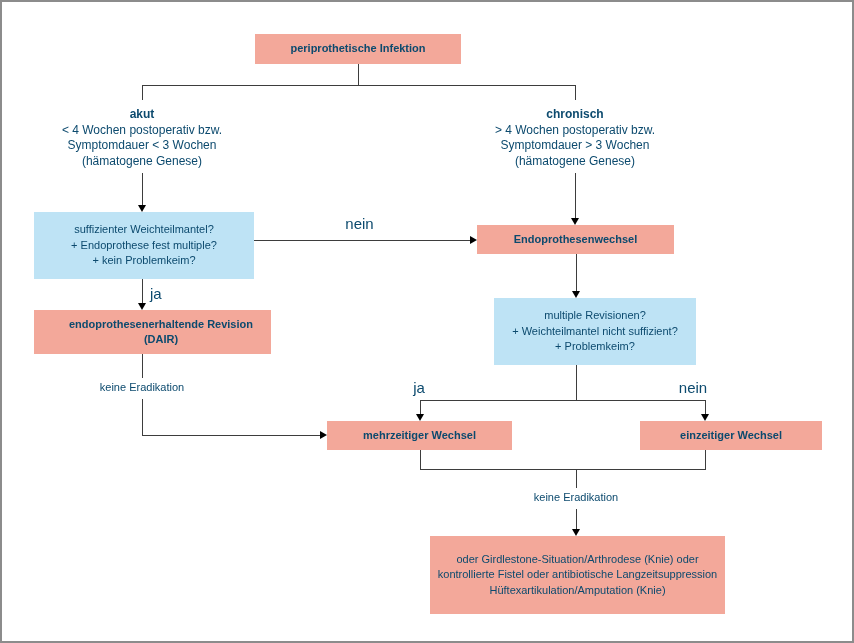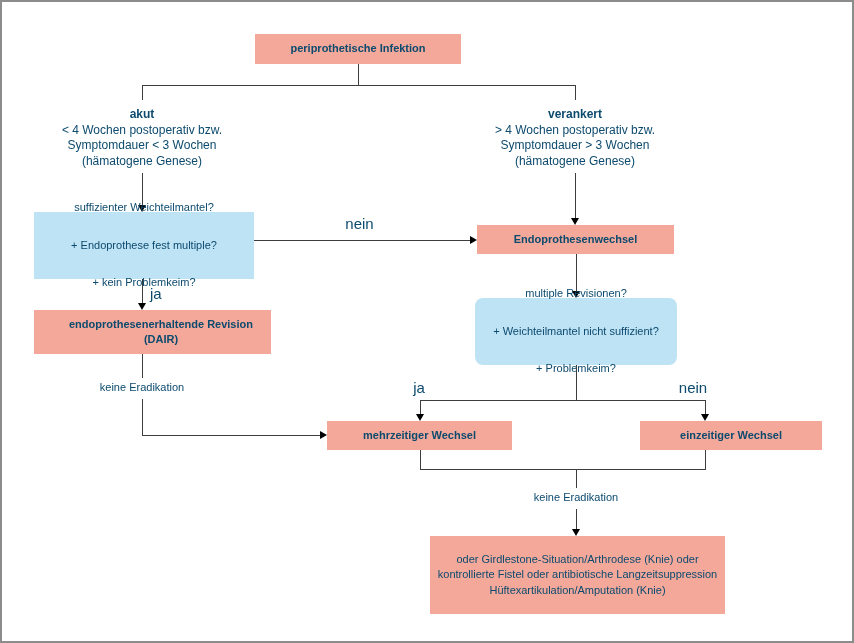--- a/index.html
+++ b/index.html
@@ -18,21 +18,21 @@
     position: absolute;
     display: flex;
     flex-direction: column;
     align-items: center;
     justify-content: center;
     text-align: center;
     font-size: 11px;
     line-height: 15.5px;
   }
   .pink { background: #f3a89a; }
-  .blue { background: #bee3f5; gap: 22px; }
+  .blue { background: #bee3f5; }
   .bold { font-weight: bold; }
   .hdr {
     position: absolute;
     text-align: center;
     font-size: 12px;
     line-height: 15.5px;
   }
   .hdr .t { font-weight: bold; }
   .elabel {
     position: absolute;
@@ -74,21 +74,21 @@
   <div class="vline" style="left:573px; top:83px; height:15px;"></div>
 
   <div class="hdr" style="left:30px; top:105px; width:220px;">
     <div class="t">akut</div>
     <div>&lt; 4 Wochen postoperativ bzw.</div>
     <div>Symptomdauer &lt; 3 Wochen</div>
     <div>(hämatogene Genese)</div>
   </div>
 
   <div class="hdr" style="left:463px; top:105px; width:220px;">
-    <div class="t">verankert</div>
+    <div class="t">chronisch</div>
     <div>&gt; 4 Wochen postoperativ bzw.</div>
     <div>Symptomdauer &gt; 3 Wochen</div>
     <div>(hämatogene Genese)</div>
   </div>
 
   <div class="vline" style="left:140px; top:171px; height:32px;"></div>
   <div class="arr-d" style="left:136px; top:203px;"></div>
 
   <div class="vline" style="left:573px; top:171px; height:45px;"></div>
   <div class="arr-d" style="left:569px; top:216px;"></div>
@@ -111,21 +111,21 @@
   <div class="arr-d" style="left:136px; top:301px;"></div>
   <div class="elabel" style="left:148px; top:283px; width:30px; text-align:left;">ja</div>
 
   <div class="box pink bold" style="left:32px; top:308px; width:220px; height:44px;padding-left:17px;">
     <span>endoprothesenerhaltende Revision (DAIR)</span>
   </div>
 
   <div class="vline" style="left:574px; top:252px; height:37px;"></div>
   <div class="arr-d" style="left:570px; top:289px;"></div>
 
-  <div class="box blue" style="left:473px; top:296px; width:202px; height:67px;border-radius:8px;">
+  <div class="box blue" style="left:492px; top:296px; width:202px; height:67px;">
     <div>multiple Revisionen?</div>
     <div>+ Weichteilmantel nicht suffizient?</div>
     <div>+ Problemkeim?</div>
   </div>
 
   <div class="vline" style="left:140px; top:352px; height:24px;"></div>
   <div class="plabel" style="left:70px; top:379px; width:140px;">keine Eradikation</div>
   <div class="vline" style="left:140px; top:397px; height:36px;"></div>
   <div class="hline" style="left:140px; top:433px; width:178px;"></div>
   <div class="arr-r" style="left:318px; top:429px;"></div>

